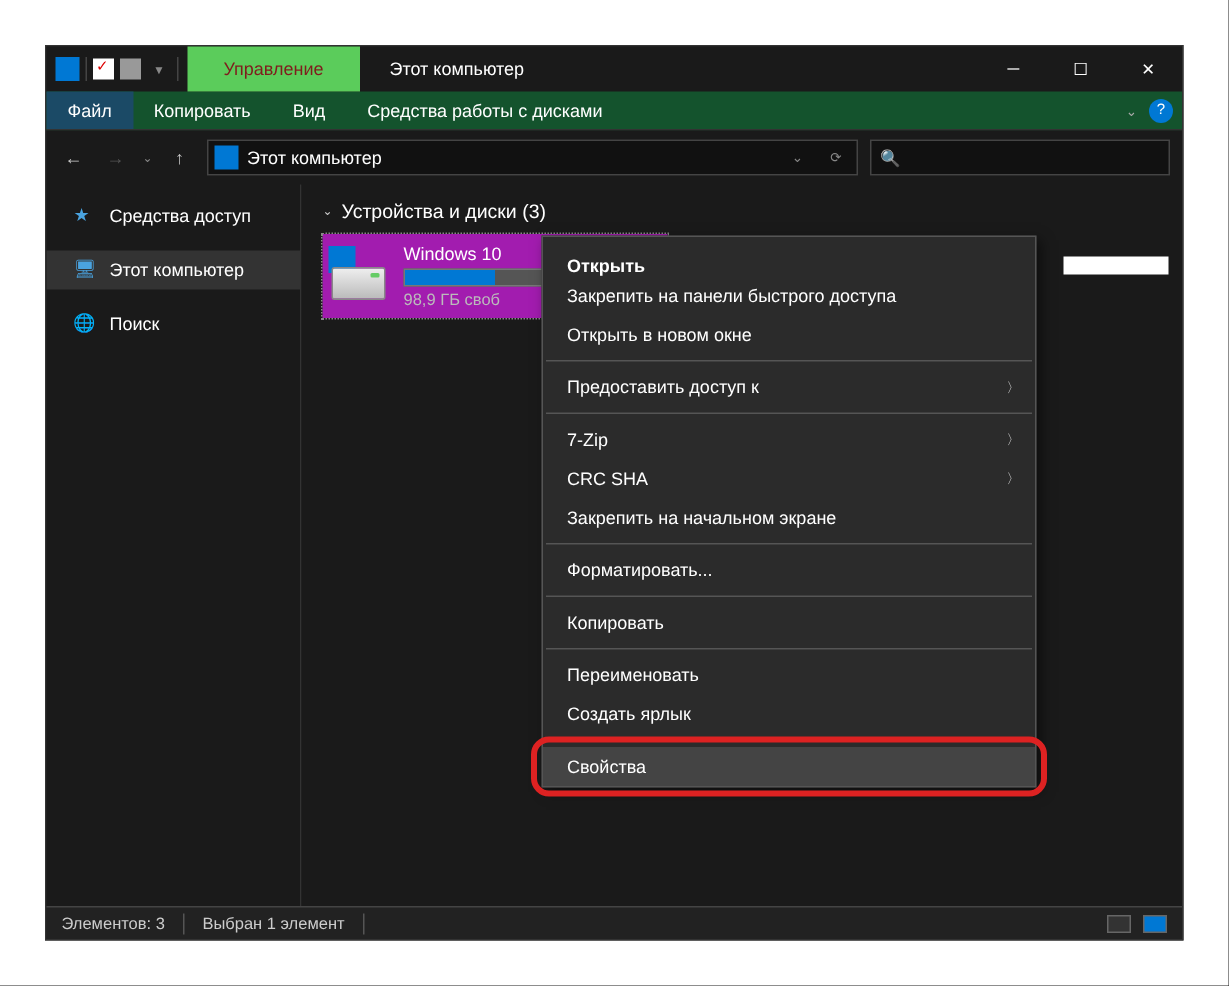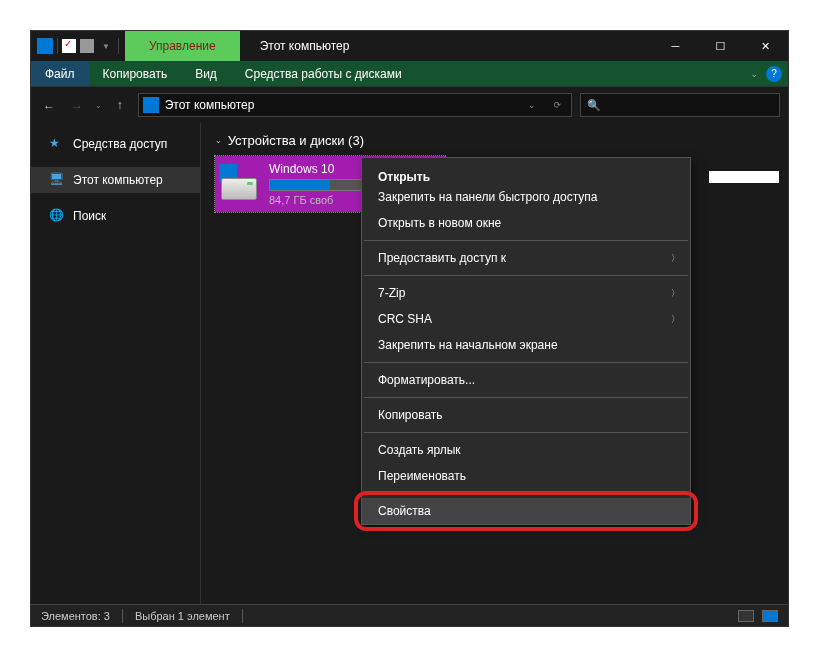--- a/index.html
+++ b/index.html
@@ -178,21 +178,21 @@
       <div class="drives">
         <div class="drive selected">
           <div class="drive-ico win">
               <div class="disk-body"></div>
             </div>
           <div class="drive-info">
             <div class="drive-name">Windows 10</div>
             <div class="drive-bar">
                 <div class="drive-bar-fill" style="width:35%"></div>
               </div>
-            <div class="drive-free">84,7 ГБ своб</div>
+            <div class="drive-free">98,9 ГБ своб</div>
           </div>
         </div>
         <div class="drive" style="width:140px">
           <div class="drive-ico">
               <div class="disk-body"></div>
             </div>
           <div class="drive-info">
             <div class="drive-name">HPDOCS (E:)</div>
             <div class="drive-bar">
                 <div class="drive-bar-fill" style="width:8%"></div>
@@ -235,24 +235,24 @@
     <div class="ctx-sep"></div>
     <div class="ctx-item">
         <span>Форматировать...</span>
       </div>
     <div class="ctx-sep"></div>
     <div class="ctx-item">
         <span>Копировать</span>
       </div>
     <div class="ctx-sep"></div>
     <div class="ctx-item">
+        <span>Переименовать</span>
+      </div>
+    <div class="ctx-item">
         <span>Создать ярлык</span>
-      </div>
-    <div class="ctx-item">
-        <span>Переименовать</span>
       </div>
     <div class="ctx-sep"></div>
     <div class="ctx-item selected" style="position:relative">
       <span>Свойства</span>
       <div class="ctx-highlight-frame" style="top:-7px"></div>
     </div>
   </div>
 
   <div class="statusbar">
     <span>Элементов: 3</span>

